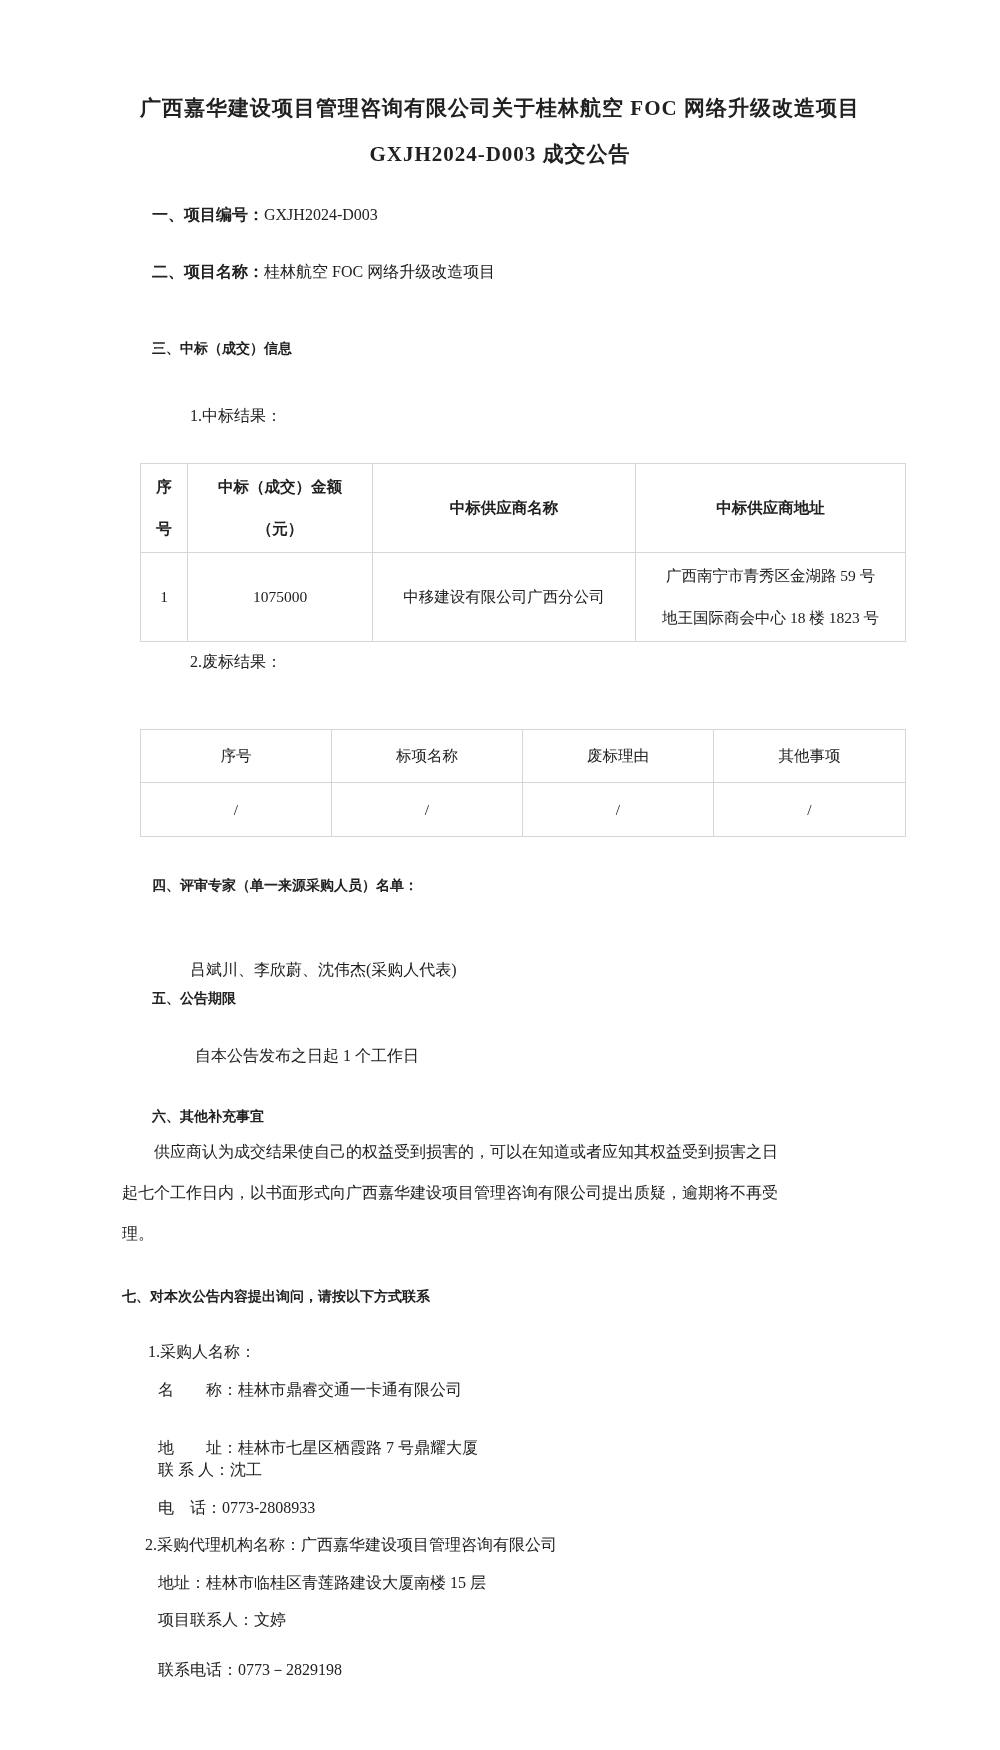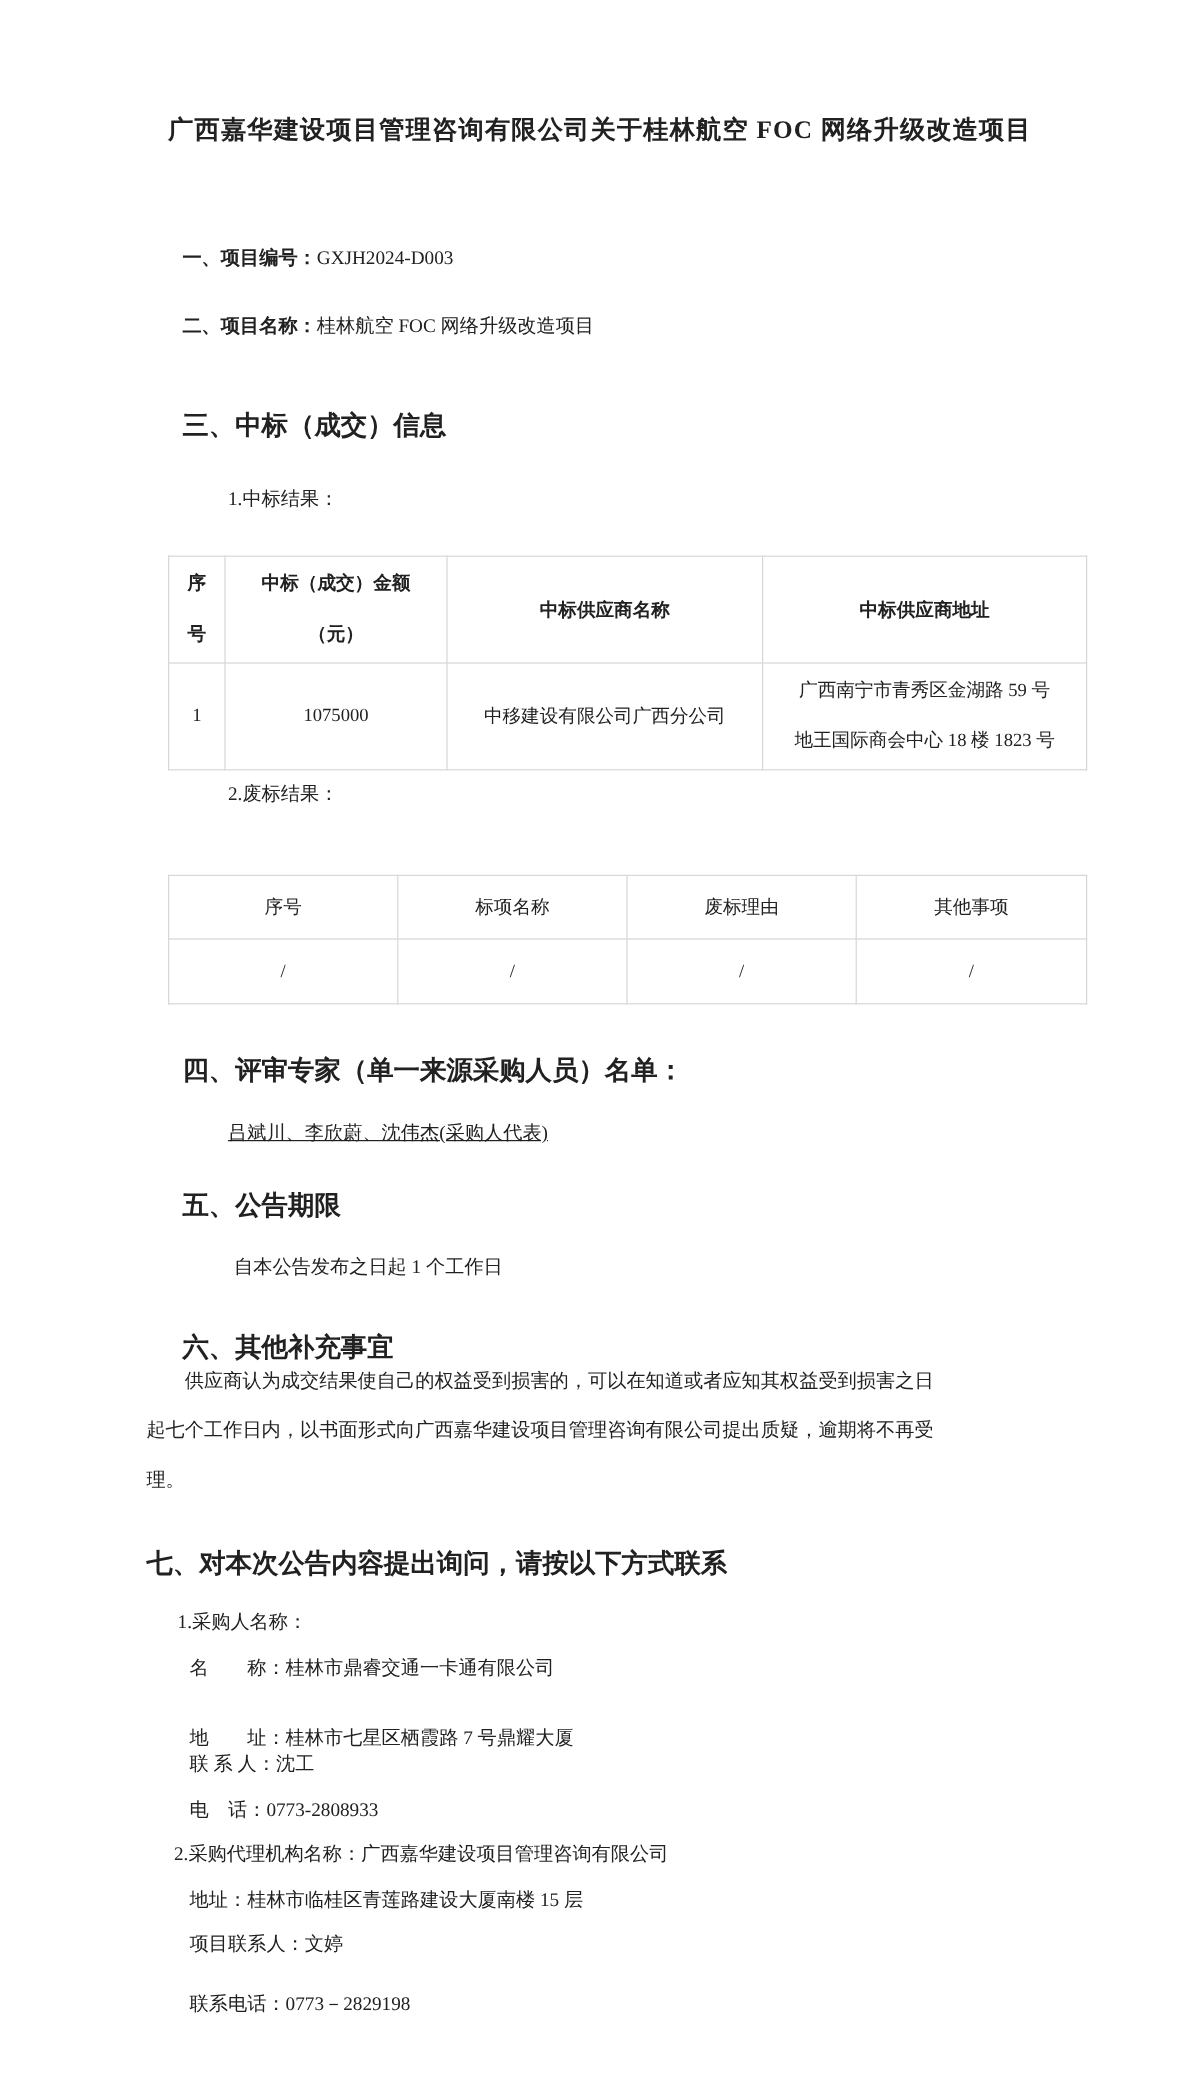--- a/index.html
+++ b/index.html
@@ -8,21 +8,21 @@
     width:1000px;
     height:1750px;
     margin:16px auto;
     background:#ffffff;
     font-family:"Liberation Serif","DejaVu Serif",serif;
     color:#212121;
     font-size:16px;
   }
   .abs{position:absolute;white-space:nowrap;}
   .title{left:0;width:1000px;text-align:center;font-weight:bold;font-size:21px;letter-spacing:1px;}
-  .heading{font-weight:bold;font-size:22px;}
+  .heading{font-weight:bold;font-size:14px;}
   .label-bold{font-weight:bold;}
   .value-regular{font-weight:normal;}
   .para{
     white-space:pre-line;
     line-height:41px;
     width:790px;
     font-size:16px;
   }
   table.doc-table{
     border-collapse:collapse;
@@ -45,20 +45,21 @@
   table.award tr.data{height:89px;}
   table.rejected tr.hdr{height:53px;}
   table.rejected tr.data{height:54px;}
 </style>
 </head>
 <body>
 
 <div class="page">
 
   <div class="abs title" style="top:78px;">广西嘉华建设项目管理咨询有限公司关于桂林航空 FOC 网络升级改造项目</div>
+  <div class="abs title" style="top:124px;">GXJH2024-D003 成交公告</div>
 
   <div class="abs" style="top:189px;left:152px;"><span class="label-bold">一、项目编号：</span><span class="value-regular">GXJH2024-D003</span></div>
 
   <div class="abs" style="top:246px;left:152px;"><span class="label-bold">二、项目名称：</span><span class="value-regular">桂林航空 FOC 网络升级改造项目</span></div>
 
   <div class="abs heading" style="top:324px;left:152px;">三、中标（成交）信息</div>
 
   <div class="abs" style="top:390px;left:190px;">1.中标结果：</div>
 
   <table class="doc-table award abs" style="top:447px;left:140px;">
@@ -106,21 +107,21 @@
     <tr class="data">
       <td>/</td>
       <td>/</td>
       <td>/</td>
       <td>/</td>
     </tr>
   </tbody>
     </table>
 
   <div class="abs heading" style="top:861px;left:152px;">四、评审专家（单一来源采购人员）名单：</div>
-  <div class="abs" style="top:918px;left:190px;text-decoration:underline;">吕斌川、李欣蔚、沈伟杰(采购人代表)</div>
+  <div class="abs" style="top:944px;left:190px;">吕斌川、李欣蔚、沈伟杰(采购人代表)</div>
 
   <div class="abs heading" style="top:974px;left:152px;">五、公告期限</div>
   <div class="abs" style="top:1030px;left:195px;">自本公告发布之日起 1 个工作日</div>
 
   <div class="abs heading" style="top:1092px;left:152px;">六、其他补充事宜</div>
   <div class="abs heading" style="top:1272px;left:122px;">七、对本次公告内容提出询问，请按以下方式联系</div>
 
   <div class="abs para" style="top:1115px;left:122px;white-space:pre-line;">　　供应商认为成交结果使自己的权益受到损害的，可以在知道或者应知其权益受到损害之日
 起七个工作日内，以书面形式向广西嘉华建设项目管理咨询有限公司提出质疑，逾期将不再受
 理。</div>

